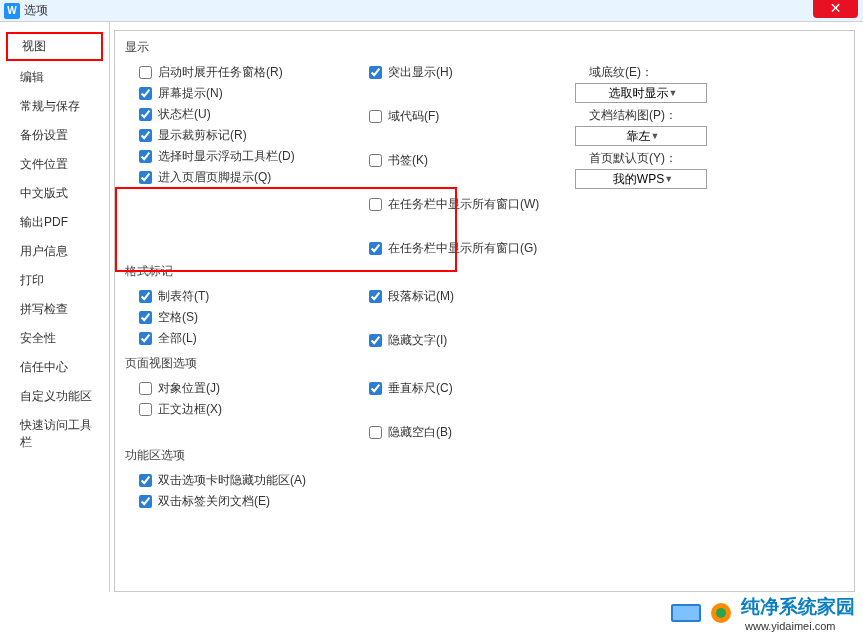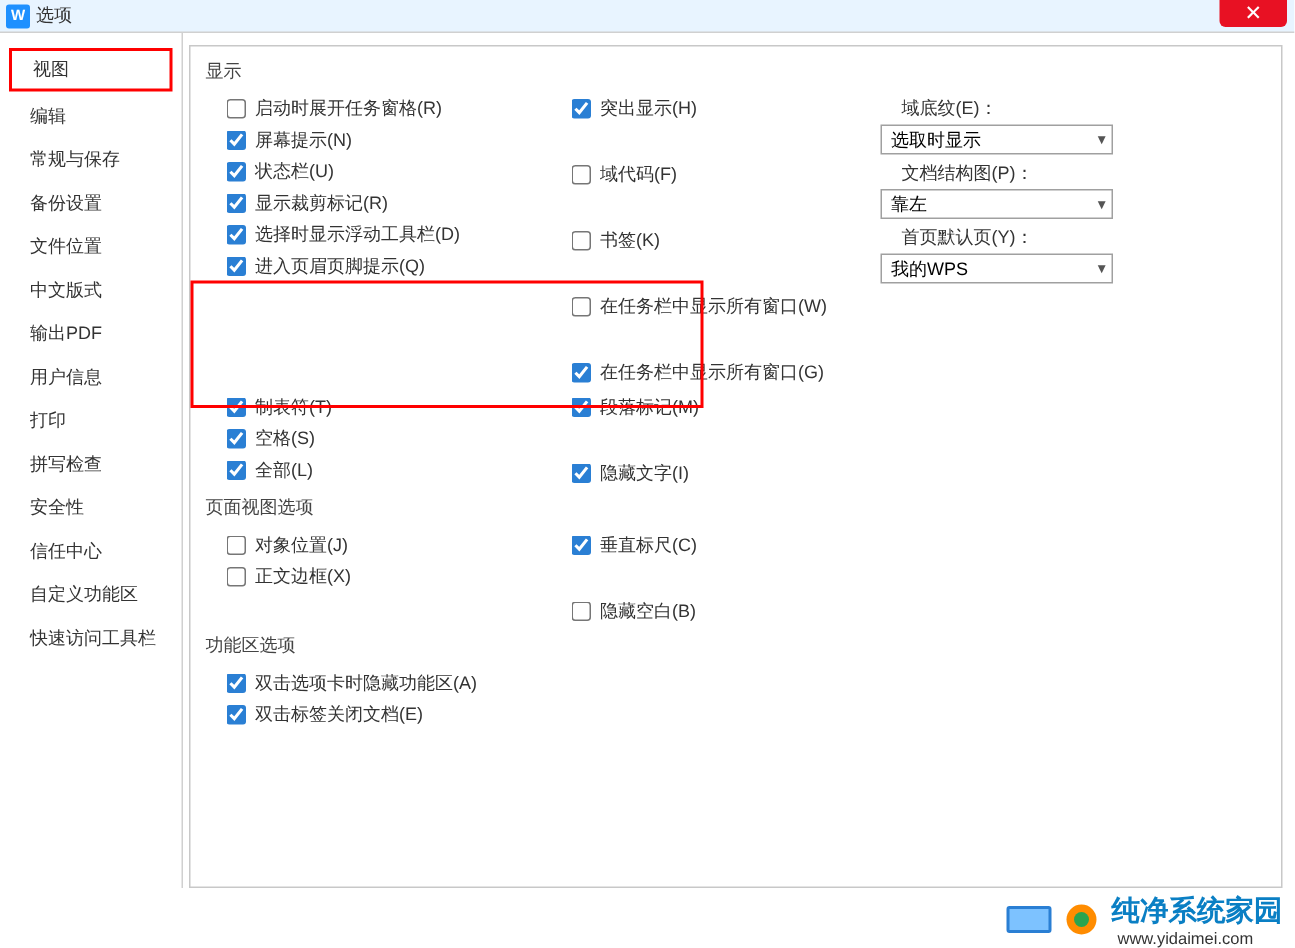--- a/index.html
+++ b/index.html
@@ -5,42 +5,42 @@
 * { box-sizing: border-box; margin: 0; padding: 0; }
 body { font-family: "Microsoft YaHei", SimSun, sans-serif; font-size: 12px; background: #fff; width: 863px; height: 632px; position: relative; overflow: hidden; }
 
 .titlebar { height: 22px; background: #e8f4ff; border-bottom: 1px solid #d0d0d0; display: flex; align-items: center; padding-left: 4px; position: relative; }
 .titlebar .app-icon { width: 16px; height: 16px; background: #1e90ff; border-radius: 2px; display: inline-flex; align-items: center; justify-content: center; color: #fff; font-size: 10px; font-weight: bold; margin-right: 4px; }
 .titlebar .title { color: #333; }
 .titlebar .close-btn { position: absolute; right: 5px; top: -2px; width: 45px; height: 20px; background: #e81123; color: #fff; display: flex; align-items: center; justify-content: center; font-size: 14px; border-radius: 0 0 4px 4px; cursor: pointer; }
 
 .content { display: flex; height: 570px; }
 
-.sidebar { width: 122px; border-right: 1px solid #d0d0d0; padding-top: 8px; }
+.sidebar { width: 110px; border-right: 1px solid #d0d0d0; padding-top: 8px; }
 .sidebar-item { padding: 6px 12px 6px 20px; color: #333; cursor: pointer; }
 .sidebar-item.active { border: 2px solid #ff0000; margin: 2px 6px; padding: 4px 10px 4px 14px; }
 
 .main { flex: 1; border: 1px solid #c8c8c8; margin: 8px 8px 0 4px; padding: 6px 10px; position: relative; }
 
 .section-title { color: #444; margin: 4px 0 6px 0; }
 .section-title.tight { margin-top: 2px; }
 
 .options-row { display: flex; margin-bottom: 2px; }
 .col { display: flex; flex-direction: column; }
 .col1 { width: 230px; }
 .col2 { width: 220px; gap: 23px; }
 .col3 { width: 170px; }
 
 .chk { display: flex; align-items: center; height: 21px; padding-left: 14px; }
 .chk input[type=checkbox] { margin-right: 6px; width: 13px; height: 13px; accent-color: #2a7fd4; }
 .chk label { color: #333; }
 
 .label-only { height: 21px; padding-left: 14px; display: flex; align-items: center; color: #333; }
 
-.combo { height: 20px; border: 1px solid #a0a0a0; background: #fff; display: flex; align-items: center; justify-content: space-between; padding: 0 2px 0 6px; margin: 0 0 2px 0; width: 155px; cursor: pointer; }
+.combo { height: 20px; border: 1px solid #a0a0a0; background: #fff; display: flex; align-items: center; justify-content: center; padding: 0 2px 0 6px; margin: 0 0 2px 0; width: 132px; cursor: pointer; }
 .combo .arrow { font-size: 9px; color: #555; }
 
 .highlight-box { border: 2px solid #ff0000; position: absolute; pointer-events: none; }
 
 .footer { position: absolute; bottom: 0; right: 0; height: 38px; display: flex; align-items: center; gap: 8px; padding-right: 8px; }
 .footer .ribbon { width: 30px; height: 18px; background: #7dc2ff; border: 2px solid #2a7fd4; border-radius: 2px; }
 .footer .logo-ico { width: 24px; height: 24px; }
 .footer .brand { color: #0a7fc4; font-weight: bold; font-size: 19px; }
 .footer .url { color: #333; font-size: 11px; margin-left: 4px; }
 </style>
@@ -138,20 +138,21 @@
             <span class="arrow">▼</span>
           </div>
         <div class="label-only">首页默认页(Y)：</div>
         <div class="combo">
             <span>我的WPS</span>
             <span class="arrow">▼</span>
           </div>
       </div>
     </div>
 
+    <div class="section-title">格式标记</div>
     <div class="options-row">
       <div class="col col1">
         <div class="chk">
             <input type="checkbox" checked="" style="">
             <label>制表符(T)</label>
           </div>
         <div class="chk">
             <input type="checkbox" checked="" style="">
             <label>空格(S)</label>
           </div>

